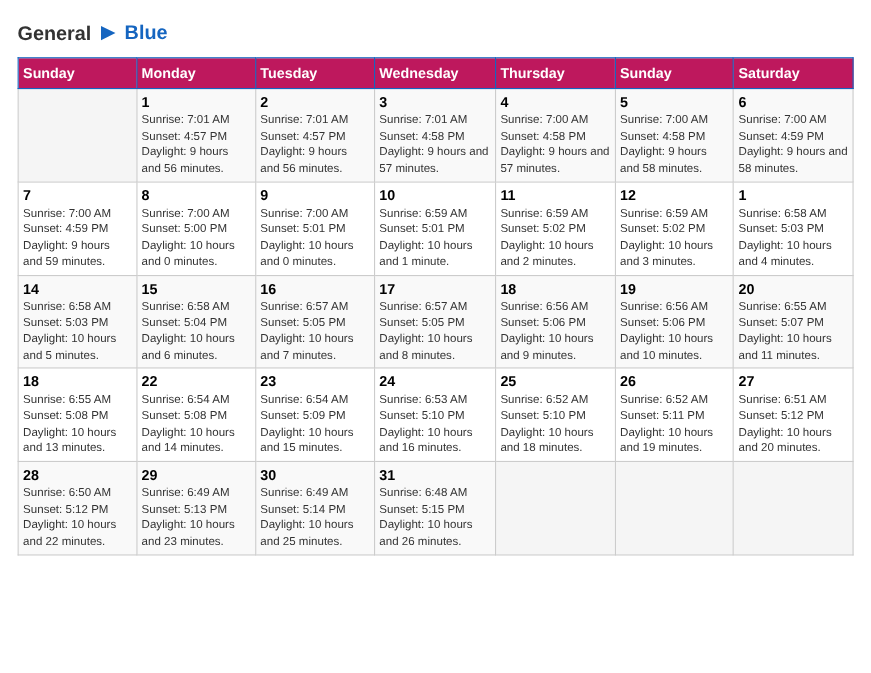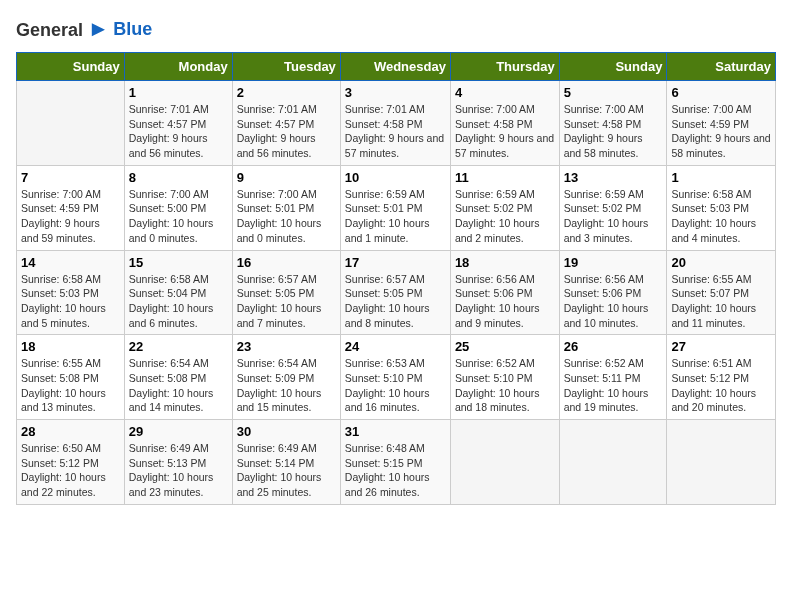--- a/index.html
+++ b/index.html
@@ -47,24 +47,24 @@
       font-size: 16px;
       color: #555;
       font-weight: bold;
     }
     table {
       width: 100%;
       border-collapse: collapse;
       font-size: 11px;
     }
     thead tr th {
-      background: #4d7c0f;
+      background: #be185d;
       color: #fff;
       padding: 6px 4px;
-      text-align: right;
+      text-align: left;
       font-size: 13px;
       border: 1px solid #1565c0;
     }
     tbody tr td {
       border: 1px solid #ccc;
       vertical-align: top;
       padding: 4px;
       min-height: 70px;
       width: 113px;
     }
@@ -159,21 +159,21 @@
         </td>
         <td>
           <span class="day-number">10</span>
           <div class="day-info">Sunrise: 6:59 AM<br>Sunset: 5:01 PM<br>Daylight: 10 hours and 1 minute.</div>
         </td>
         <td>
           <span class="day-number">11</span>
           <div class="day-info">Sunrise: 6:59 AM<br>Sunset: 5:02 PM<br>Daylight: 10 hours and 2 minutes.</div>
         </td>
         <td>
-          <span class="day-number">13</span>
+          <span class="day-number">12</span>
           <div class="day-info">Sunrise: 6:59 AM<br>Sunset: 5:02 PM<br>Daylight: 10 hours and 3 minutes.</div>
         </td>
         <td>
           <span class="day-number">1</span>
           <div class="day-info">Sunrise: 6:58 AM<br>Sunset: 5:03 PM<br>Daylight: 10 hours and 4 minutes.</div>
         </td>
       </tr>
       <tr>
         <td>
           <span class="day-number">14</span>

